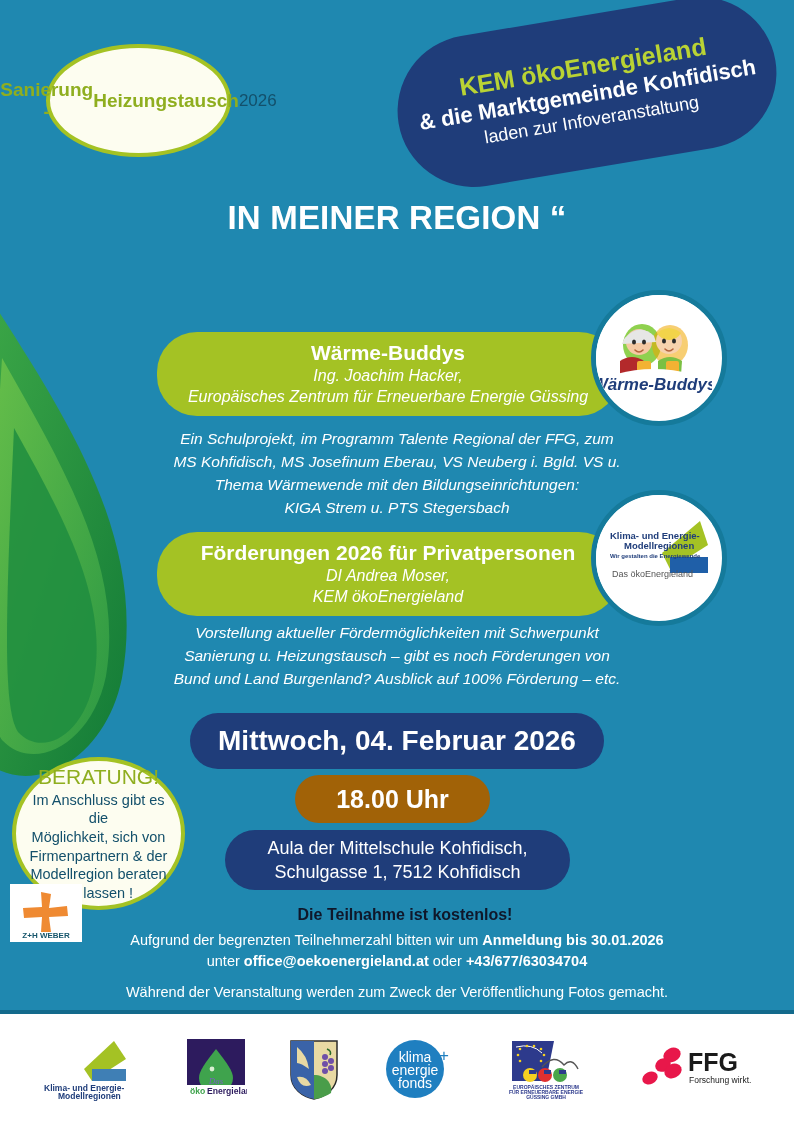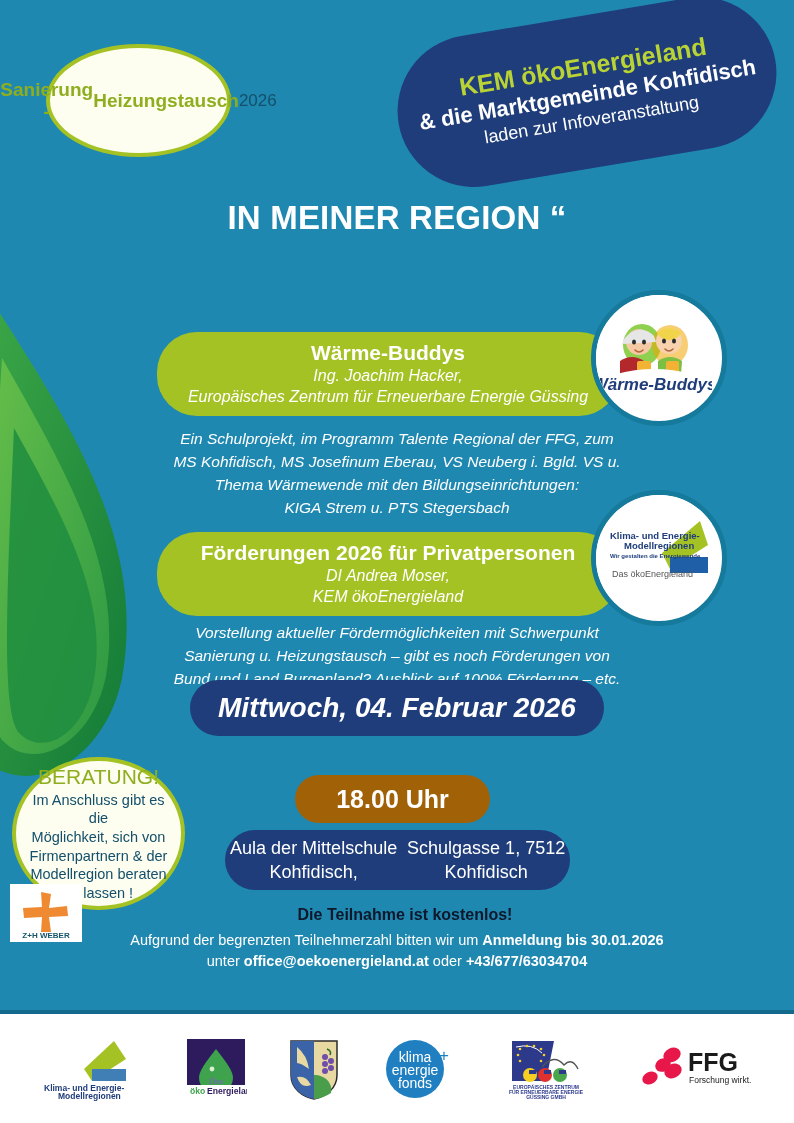--- a/index.html
+++ b/index.html
@@ -76,26 +76,26 @@
     border:5px solid #157a9b;overflow:hidden;
   }
   #badge-buddys{left:591px;top:290px;width:126px;height:126px;}
   #badge-kem{left:591px;top:490px;width:126px;height:126px;}
 
   
   .pill{
     position:absolute;display:flex;align-items:center;justify-content:center;
     text-align:center;color:#ffffff;border-radius:40px;
   }
-  #pill-date{left:190px;top:680px;width:414px;height:56px;background:#1f3d7a;
-    font-size:28px;font-weight:bold;font-style:italic;}
+  #pill-date{left:190px;top:713px;width:414px;height:56px;background:#1f3d7a;
+    font-size:28px;font-weight:bold;}
   #pill-time{left:295px;top:775px;width:195px;height:48px;background:#a16207;
     font-size:25px;font-weight:bold;}
   #pill-venue{left:225px;top:830px;width:345px;height:60px;background:#1f3d7a;
-    font-size:18px;line-height:1.35;flex-direction:row;}
+    font-size:18px;line-height:1.35;flex-direction:column;}
 
   
   .beratung{
     position:absolute;left:12px;top:757px;width:173px;height:153px;
     border-radius:50%;background:#fdfdf0;border:4px solid #a4c224;
     display:flex;flex-direction:column;align-items:center;justify-content:center;
     text-align:center;padding:0 6px;box-sizing:border-box;
   }
   .beratung .b-title{color:#8fae1f;font-size:21px;line-height:1.15;margin-bottom:2px;}
   .beratung .b-body{color:#13506b;font-size:14.5px;line-height:1.28;}
@@ -256,20 +256,21 @@
 
   <div class="info" id="info-anmeldung">
     <div>
       <span>Aufgrund der begrenzten Teilnehmerzahl bitten wir um </span><b>Anmeldung bis 30.01.2026</b>
     </div>
     <div>
       <span>unter </span><b>office@oekoenergieland.at</b><span> oder </span><b>+43/677/63034704</b>
     </div>
   </div>
 
+  <div class="info" id="info-fotos">Während der Veranstaltung werden zum Zweck der Veröffentlichung Fotos gemacht.</div>
 
   <div class="footer-rule"></div>
   <div class="footer">
 
     <div class="footer-logo">
       <svg viewBox="0 0 104 64" width="104" height="64">
         <polygon points="72,4 84,22 50,44 42,32" fill="#a4c224"></polygon>
         <rect x="50" y="32" width="34" height="12" fill="#3f7fb5"></rect>
         <text x="2" y="54" font-family="'Liberation Sans', sans-serif" font-size="8.5" font-weight="bold" fill="#1f3d7a">Klima- und Energie-</text>
         <text x="16" y="62" font-family="'Liberation Sans', sans-serif" font-size="8.5" font-weight="bold" fill="#1f3d7a">Modellregionen</text>

